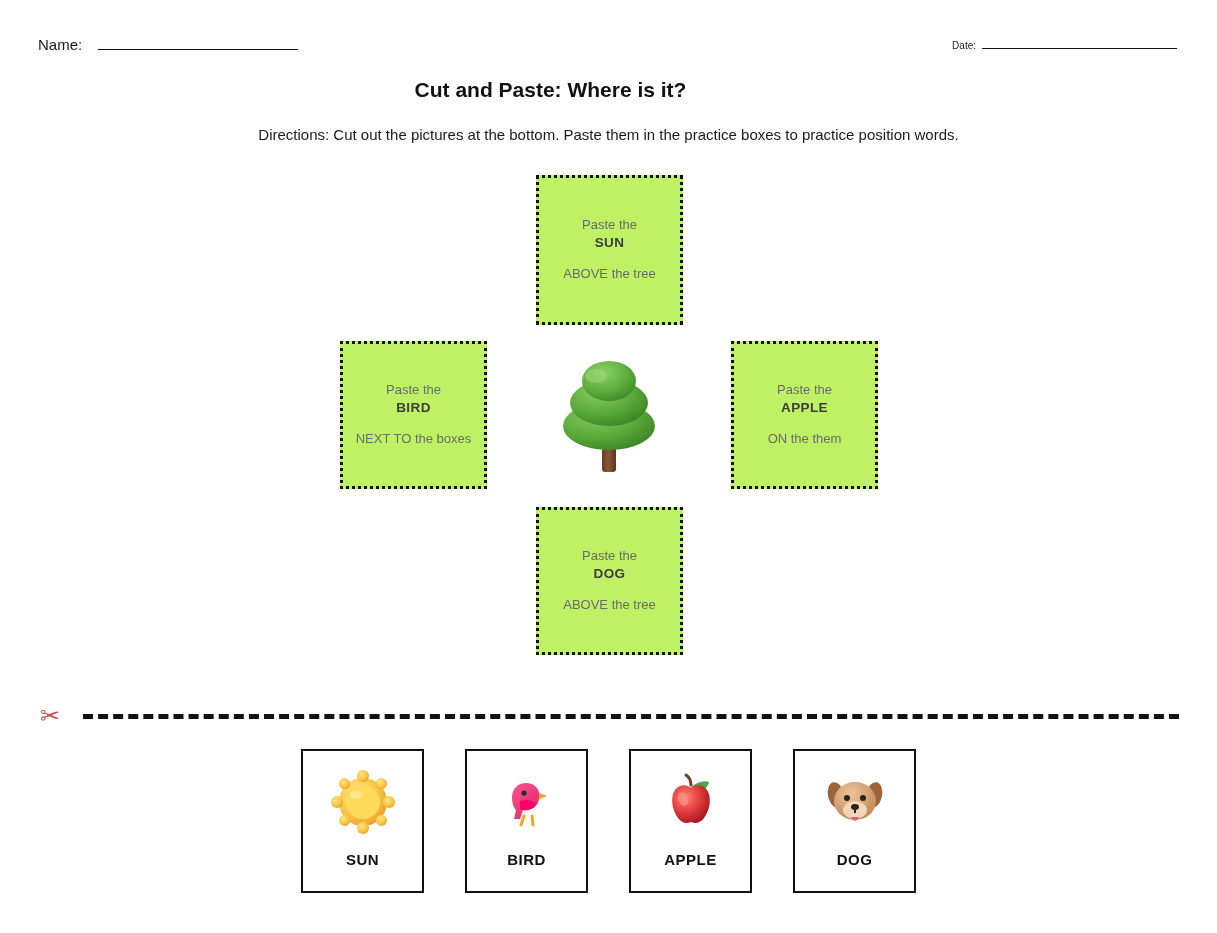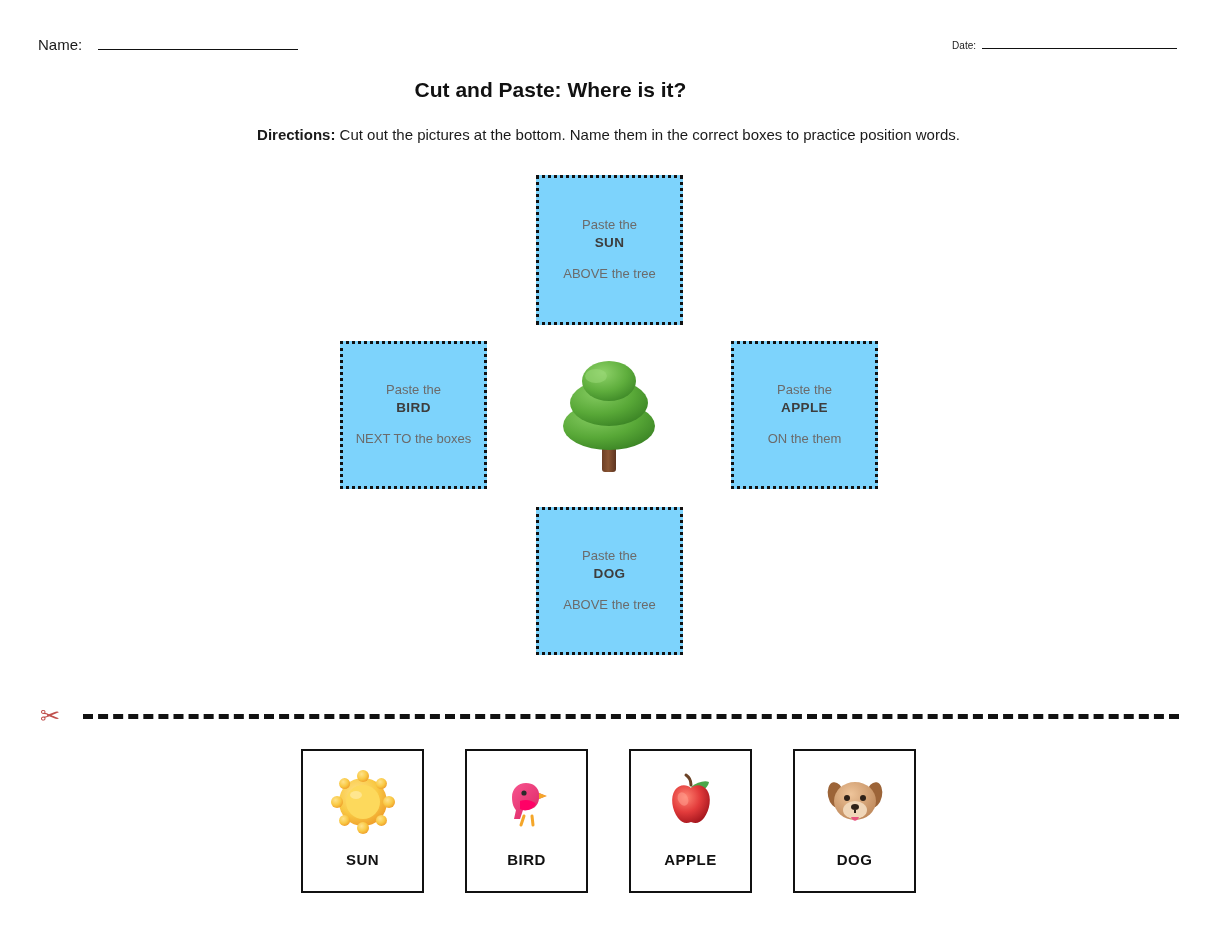--- a/index.html
+++ b/index.html
@@ -56,35 +56,35 @@
 
   .directions {
     position: absolute;
     top: 126px;
     left: 0;
     width: 1217px;
     text-align: center;
     font-size: 15px;
     color: #1a1a1a;
   }
-  .directions .dir-label { font-weight: bold; }
+  .directions .dir-label { font-weight: normal; }
 
   
   .paste-box {
     position: absolute;
     border: 3px dotted #111;
     box-sizing: border-box;
     display: flex;
     flex-direction: column;
     align-items: center;
     justify-content: center;
     color: #6b6b6b;
     font-size: 13px;
     line-height: 1.25;
-    background: #7dd3fc;
+    background: #bef264;
   }
   .paste-box .pb-line1 { margin-bottom: 1px; }
   .paste-box .pb-word {
     font-weight: bold;
     color: #3d3d3d;
     font-size: 13.5px;
     letter-spacing: .4px;
   }
   .paste-box .pb-pos {
     margin-top: 15px;
@@ -176,21 +176,21 @@
 
 <div class="date-row">
   <span>Date:</span>
   <span class="blank-line blank-date"></span>
 </div>
 
 <div class="worksheet-title">Cut and Paste: Where is it?</div>
 
 <div class="directions">
   <span class="dir-label">Directions:</span>
-  <span>Cut out the pictures at the bottom. Name them in the correct boxes to practice position words.</span>
+  <span>Cut out the pictures at the bottom. Paste them in the practice boxes to practice position words.</span>
 </div>
 
 <div class="paste-box" id="box-sun">
   <div class="pb-line1">Paste the</div>
   <div class="pb-word">SUN</div>
   <div class="pb-pos">ABOVE the tree</div>
 </div>
 
 <div class="paste-box" id="box-bird">
   <div class="pb-line1">Paste the</div>

